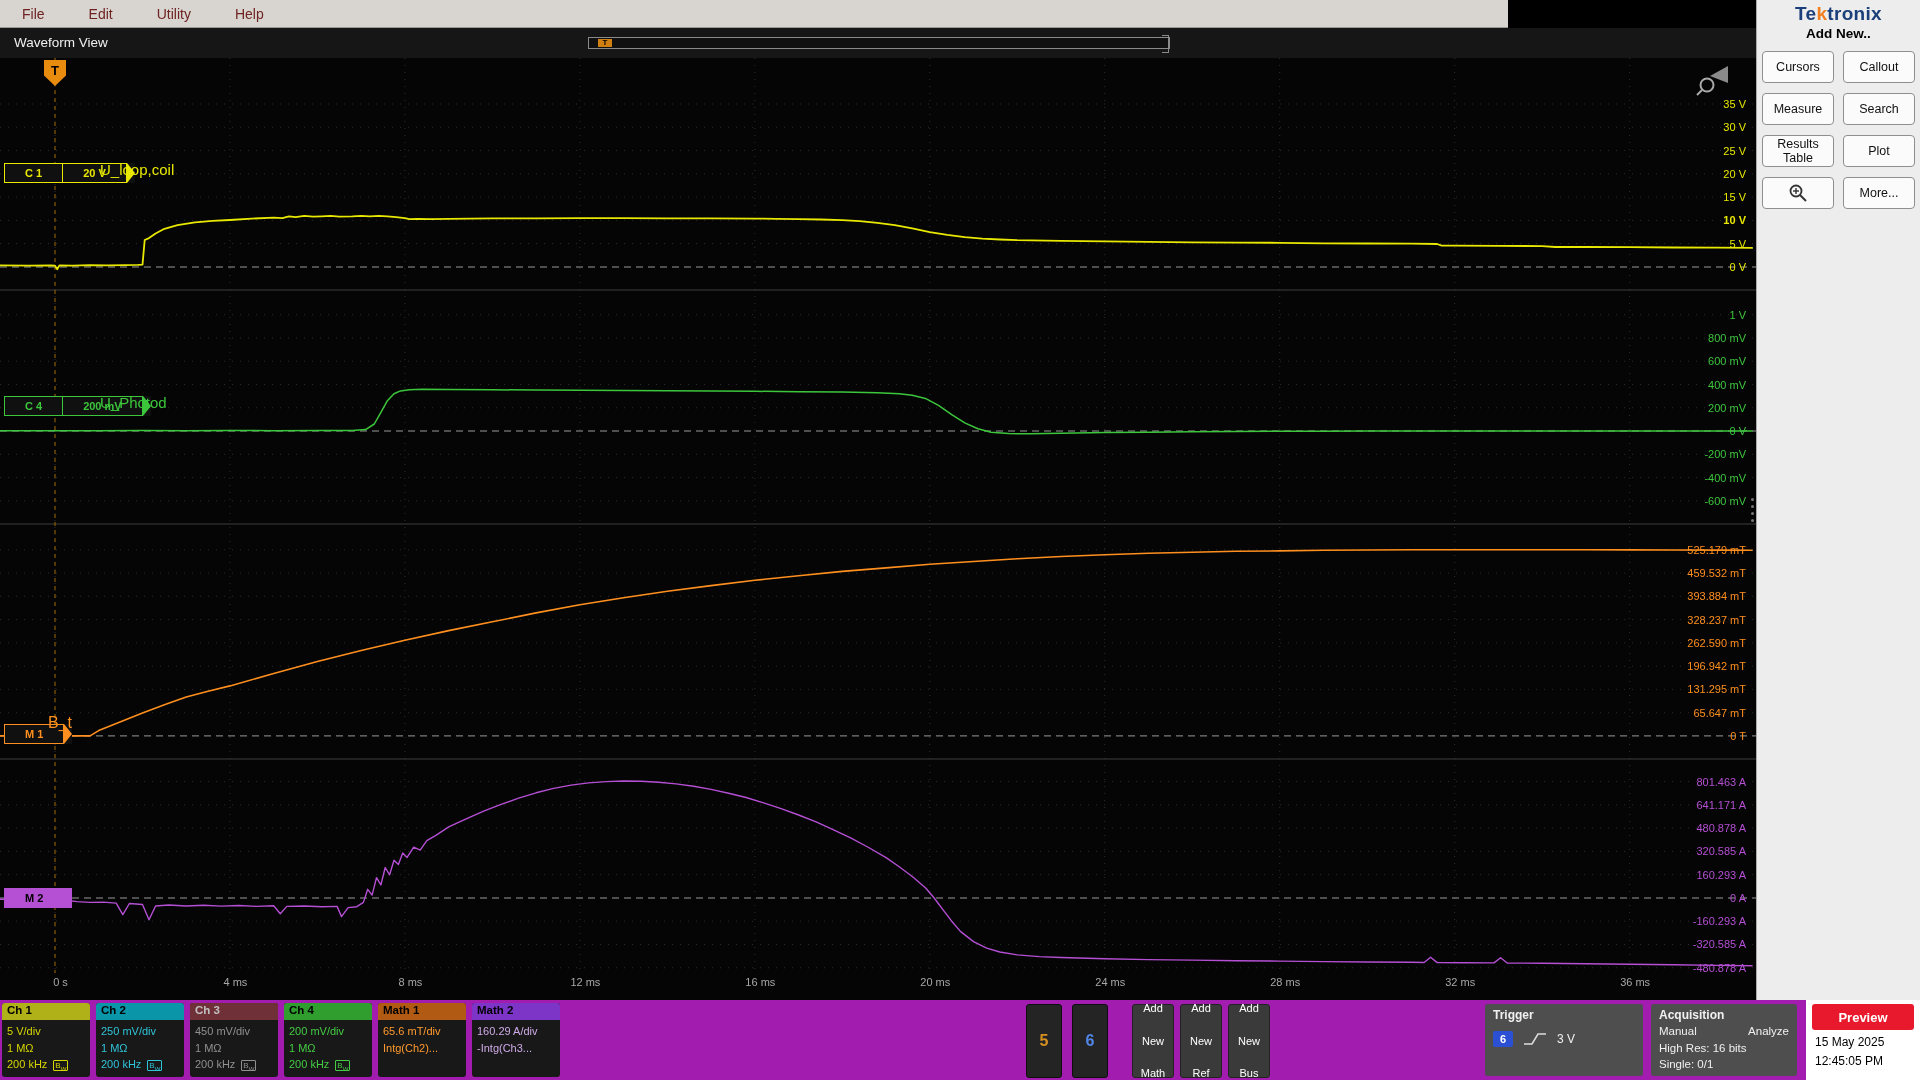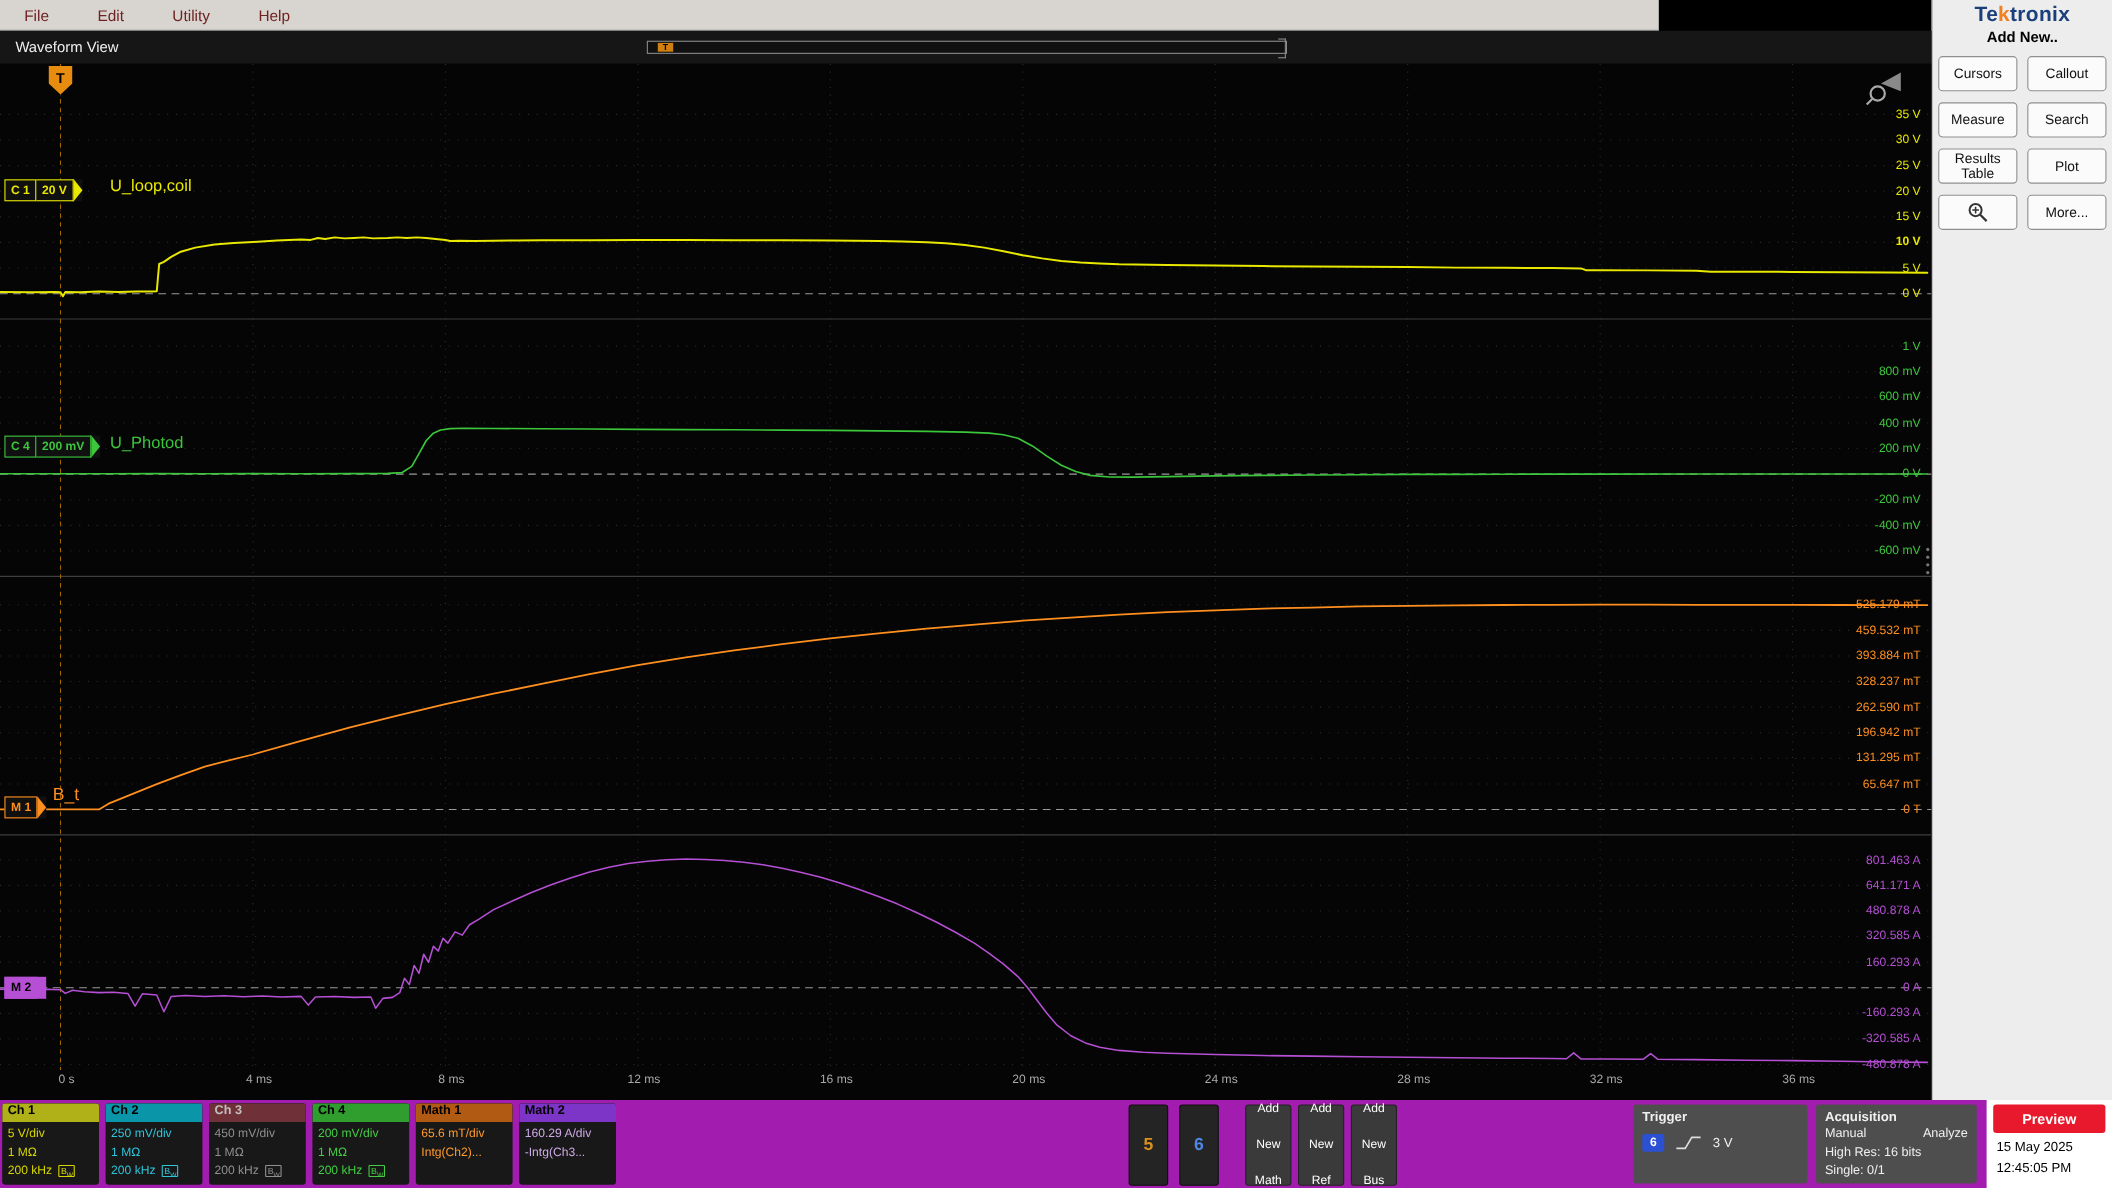--- a/index.html
+++ b/index.html
@@ -35,21 +35,21 @@
   
   .wave{position:absolute;left:0;top:58px;width:1756px;height:942px;background:#050505;overflow:hidden;}
   #wave-svg{position:absolute;left:0;top:0;}
   .scale-label{position:absolute;right:10px;font-size:11px;line-height:14px;text-align:right;}
   .x-label{position:absolute;top:918px;font-size:11px;color:#a8a8a8;transform:translateX(-50%);padding-left:11px;}
   .trig-flag{position:absolute;left:44px;top:2px;width:22px;height:26px;background:#e88c10;color:#000;
     font-weight:bold;font-size:13px;text-align:center;line-height:21px;
     clip-path:polygon(0 0,100% 0,100% 60%,50% 100%,0 60%);}
   .ch-badge{position:absolute;left:4px;display:flex;align-items:stretch;height:20px;
     background:#101010;font-size:11px;font-weight:bold;}
-  .ch-badge .cell{padding:1px 5px;line-height:17px;border:1px solid;}
+  .ch-badge .cell{padding:1px 20px;line-height:17px;border:1px solid;}
   .ch-badge .cell + .cell{border-left:none;}
   .ch-badge .arrow{width:0;height:0;border-top:10px solid transparent;border-bottom:10px solid transparent;
     border-left:8px solid;}
   .trace-label{position:absolute;font-size:15px;font-weight:normal;}
   .zoom-glyph{position:absolute;left:1694px;top:4px;}
   .splitter{position:absolute;left:1748px;top:498px;width:8px;display:flex;flex-direction:column;gap:4px;align-items:center;}
   .splitter i{width:3px;height:3px;border-radius:50%;background:#777;}
 
   
   .bottombar{position:absolute;left:0;top:1000px;width:1920px;height:80px;background:#a21caf;}

